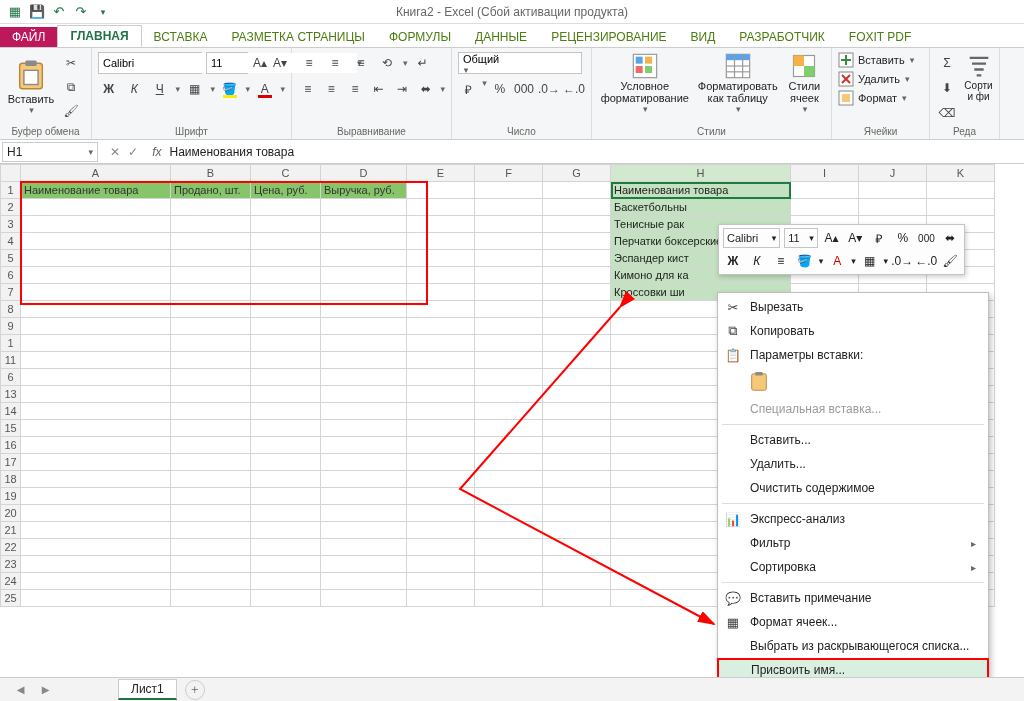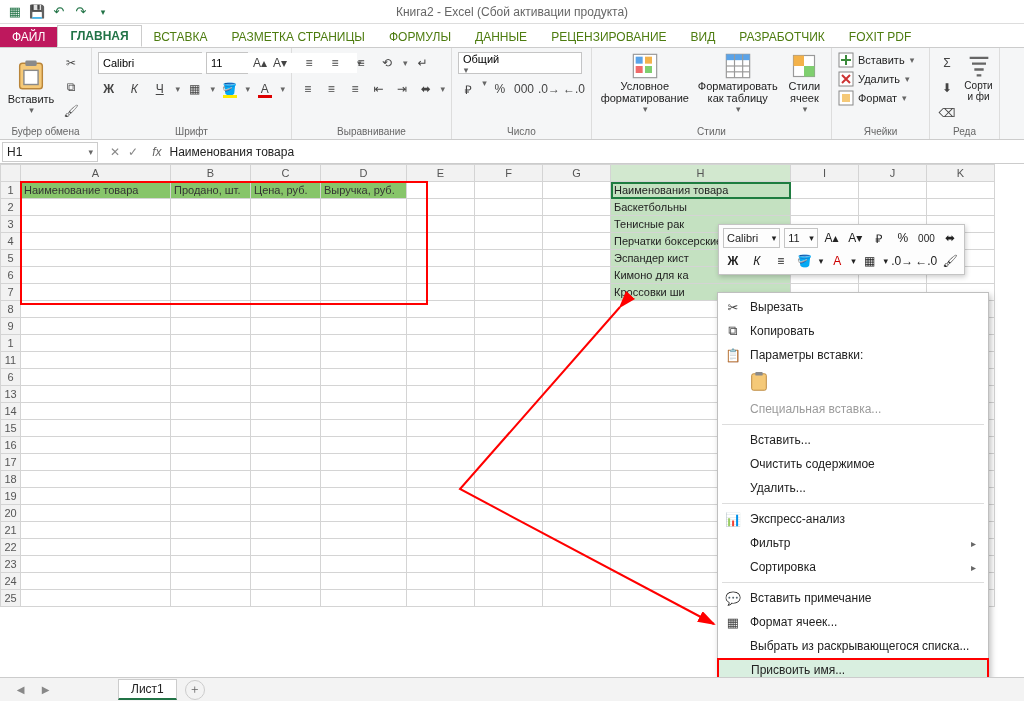--- a/index.html
+++ b/index.html
@@ -750,25 +750,25 @@
       <span class="ctxicon"></span>
       <span>Специальная вставка...</span>
     </div>
   <div class="ctxsep"></div>
   <div class="ctxitem">
       <span class="ctxicon"></span>
       <span>Вставить...</span>
     </div>
   <div class="ctxitem">
       <span class="ctxicon"></span>
+      <span>Удалить...</span>
+    </div>
+  <div class="ctxitem">
+      <span class="ctxicon"></span>
       <span>Очистить содержимое</span>
-    </div>
-  <div class="ctxitem">
-      <span class="ctxicon"></span>
-      <span>Удалить...</span>
     </div>
   <div class="ctxsep"></div>
   <div class="ctxitem">
       <span class="ctxicon">📊</span>
       <span>Экспресс-анализ</span>
     </div>
   <div class="ctxitem">
       <span class="ctxicon"></span>
       <span>Фильтр</span>
       <span class="arrow">▸</span>

